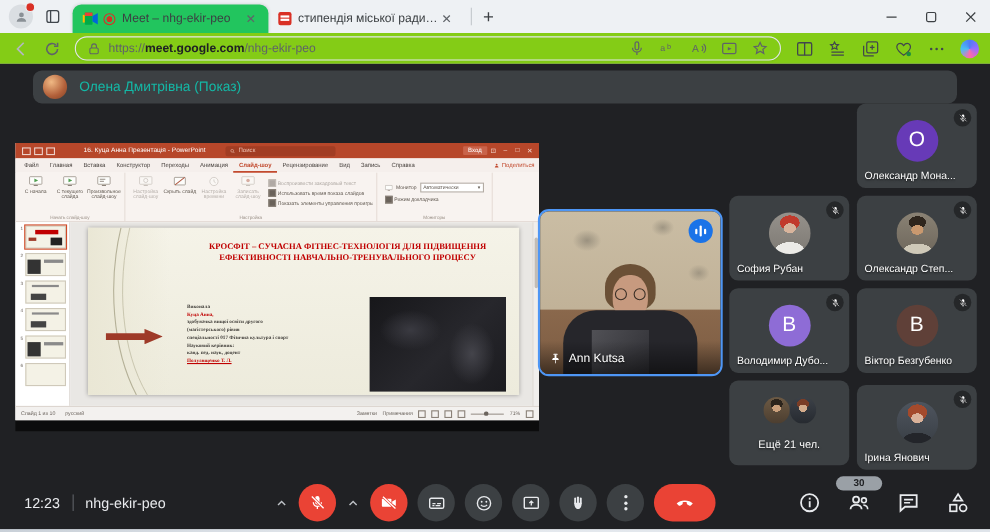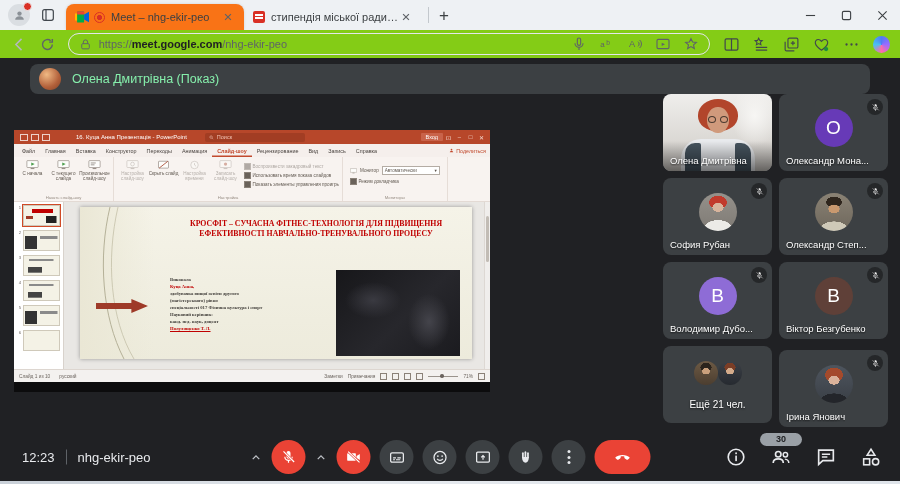--- a/index.html
+++ b/index.html
@@ -5,21 +5,21 @@
   html,body{margin:0;padding:0;}
   body{width:900px;height:484px;overflow:hidden;font-family:"Liberation Sans",sans-serif;background:#202124;position:relative;}
   .screen{position:absolute;inset:0;width:900px;height:484px;}
 
   
   .tabstrip{position:absolute;top:0;left:0;right:0;height:30px;background:#eef1f4;display:flex;align-items:center;}
   .profile-btn{width:22px;height:22px;margin-left:8px;position:relative;border-radius:50%;background:#dadee2;display:flex;align-items:center;justify-content:center;}
   .notif-dot{position:absolute;top:-2px;right:-2px;width:7px;height:7px;border-radius:50%;background:#d93025;border:1px solid #eef1f4;}
   .tabsearch{width:16px;height:16px;margin:0 10px;color:#41474d;}
   .tab{height:26px;margin-top:4px;display:flex;align-items:center;padding:0 9px;border-radius:8px 8px 0 0;width:178px;box-sizing:border-box;}
-  .tab.active{background:#f97316;box-shadow:0 0 3px rgba(0,0,0,.12);}
+  .tab.active{background:#22c55e;box-shadow:0 0 3px rgba(0,0,0,.12);}
   .tab-label{font-size:11px;color:#3c4043;white-space:nowrap;overflow:hidden;text-overflow:ellipsis;flex:1;margin-left:6px;}
   .tab-close{width:14px;height:14px;color:#5f6368;flex:0 0 auto;}
   .meet-ic{width:14px;height:12px;flex:0 0 auto;}
   .rec-dot{width:9px;height:9px;border-radius:50%;border:1.5px solid #d93025;background:radial-gradient(circle,#d93025 40%,transparent 45%);margin-left:5px;flex:0 0 auto;}
   .pdf-ic{width:12px;height:12px;border-radius:2px;background:#d93025;position:relative;flex:0 0 auto;}
   .pdf-ic::after{content:"";position:absolute;left:2px;top:3px;width:8px;height:1.5px;background:#fff;box-shadow:0 3px 0 #fff;}
   .tab-divider{width:1px;height:16px;background:#c3c8cd;margin-left:6px;}
   .newtab{font-size:17px;color:#3c4043;margin-left:10px;line-height:1;}
   .win-controls{margin-left:auto;display:flex;}
   .winbtn{width:36px;height:30px;display:flex;align-items:center;justify-content:center;color:#3c4043;}
@@ -30,21 +30,21 @@
   .u-scheme,.u-path{color:#5f6368;}
   .u-host{color:#202124;font-weight:700;}
   .pill-ic{width:16px;height:16px;margin-left:12px;color:#5f6368;flex:0 0 auto;}
   .bar-ic{width:17px;height:17px;margin-left:13px;color:#41474d;flex:0 0 auto;}
   .copilot{width:17px;height:17px;border-radius:50%;margin:0 10px 0 13px;background:conic-gradient(#4f7bf7,#9a6bff,#ff6ba8,#49c0f2,#4f7bf7);}
 
   
   .meet{position:absolute;top:58px;left:0;right:0;bottom:0;background:#202124;}
   .banner{position:absolute;top:6px;left:30px;right:30px;height:30px;background:#3c4043;border-radius:8px;display:flex;align-items:center;padding:0 9px;}
   .banner-avatar{width:22px;height:22px;border-radius:50%;background:radial-gradient(circle at 35% 30%,#f0b984,#b2603a 60%,#7e4226);}
-  .banner-text{color:#86efac;font-size:12.5px;margin-left:11px;}
+  .banner-text{color:#14b8a6;font-size:12.5px;margin-left:11px;}
 
   
   .share{position:absolute;left:14px;top:72px;width:476px;height:262px;background:#0c0c0d;}
   .ppt{position:absolute;left:0;right:0;top:0;height:252px;background:#fff;display:flex;flex-direction:column;font-family:"Liberation Sans",sans-serif;}
   .ppt-titlebar{height:14px;background:#b7472a;display:flex;align-items:center;color:#fff;font-size:6px;padding:0 3px;flex:0 0 auto;}
   .qat{width:6px;height:5px;border:1px solid rgba(255,255,255,.75);margin-left:3px;}
   .ppt-title{margin-left:26px;white-space:nowrap;overflow:hidden;}
   .ppt-search{margin-left:18px;width:92px;height:9px;background:#a23d23;border-radius:2px;color:#f2c4b4;font-size:5.5px;display:flex;align-items:center;padding:0 4px;gap:3px;}
   .ppt-signin{margin-left:auto;background:#c9634a;padding:1px 5px;font-size:5.5px;border-radius:1px;}
   .ppt-winbtn{width:11px;text-align:center;font-size:6px;color:#f4d9d0;}
@@ -486,33 +486,48 @@
             <span class="viewbox"></span>
             <span class="viewbox"></span>
             <span class="zslider"></span>
             <span>71%</span>
             <span class="viewbox"></span>
           </div>
         </div>
       </div>
     </div>
 
+    <div class="pinned">
+      <div class="ann-video">
+        <div class="ann-hair"></div>
+        <div class="ann-head"></div>
+        <div class="ann-glasses"></div>
+        <div class="ann-hoodie"></div>
+      </div>
+      <div class="tile-shade"></div>
+      <div class="audio-ind">
+          <i></i>
+          <i></i>
+          <i></i>
+        </div>
+      <div class="pin-row">
+        <svg width="12" height="14" viewBox="0 0 24 24">
+            <g fill="#fff">
+              <rect x="8" y="3" width="8" height="2.2" rx="1"></rect>
+              <rect x="10.3" y="4.5" width="3.4" height="6.5"></rect>
+              <path d="M7.5 11h9l1.8 3.4H5.7z"></path>
+              <rect x="11.4" y="14.4" width="1.4" height="6.5" rx=".7"></rect>
+            </g>
+          </svg>
+        <span>Ann Kutsa</span>
+      </div>
+    </div>
 
     <div class="grid">
 
-      <div class="tile" style="left:0;top:0;">
-        <div class="ov">
-          <div class="ov-hair"></div>
-          <div class="ov-face"></div>
-          <div class="ov-glasses"></div>
-          <div class="ov-torso"></div>
-        </div>
-        <div class="tile-shade"></div>
-        <span class="name">Олена Дмитрівна</span>
-      </div>
 
       <div class="tile" style="left:116px;top:0;">
         <div class="letter-avatar c-purple">О</div>
         <span class="name">Олександр Мона...</span>
         <span class="mic-muted">
             <svg width="9" height="9" viewBox="0 0 24 24">
               <path d="M12 14.5a3 3 0 0 0 3-3V6a3 3 0 0 0-6 0v5.5a3 3 0 0 0 3 3z" fill="#fff"></path>
               <path d="M17.5 11.5a5.5 5.5 0 0 1-11 0M12 17v3.5" fill="none" stroke="#fff" stroke-width="1.8"></path>
               <path d="M4.5 3.5l16 16" stroke="#191a1c" stroke-width="3.4"></path>
               <path d="M4.5 3.5l16 16" stroke="#fff" stroke-width="1.6"></path>

